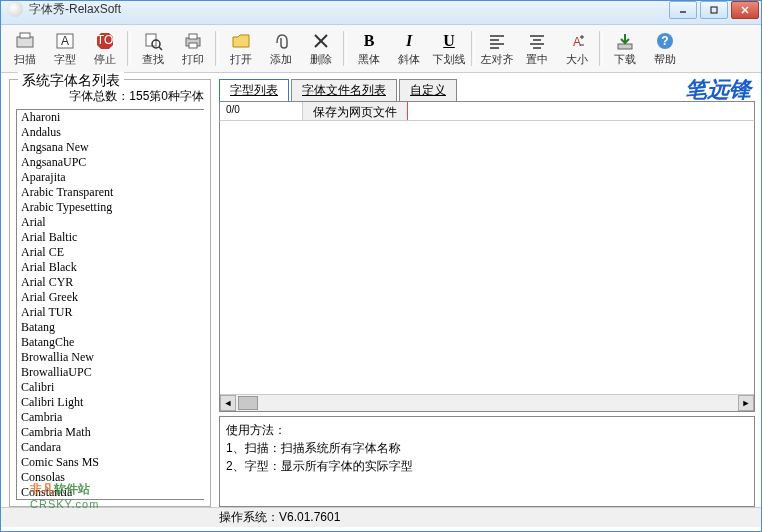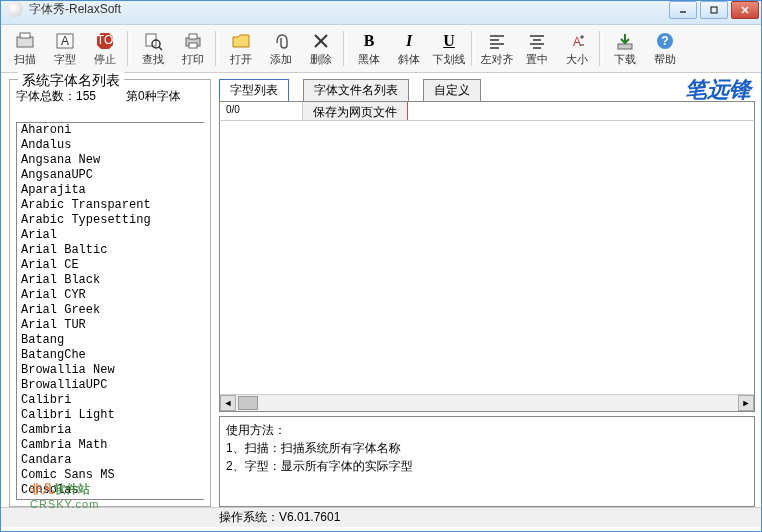--- a/index.html
+++ b/index.html
@@ -13,30 +13,30 @@
 .winbtn svg { width: 10px; height: 10px; }
 .toolbar { height: 48px; background: #f7f7f7; border-bottom: 1px solid #ccc; display: flex; padding: 2px 4px; }
 .tbtn { width: 40px; display: flex; flex-direction: column; align-items: center; justify-content: center; gap: 1px; cursor: pointer; border: 1px solid transparent; }
 .tbtn .ic { width: 20px; height: 20px; display: flex; align-items: center; justify-content: center; }
 .tbtn .lbl { font-size: 11px; color: #333; white-space: nowrap; }
 .tsep { width: 4px; border-left: 1px solid #d0d0d0; border-right: 1px solid #fff; margin: 4px 2px; }
 .mainarea { display: flex; height: calc(100% - 28px - 48px - 20px); }
 .leftpanel { width: 214px; padding: 6px 4px 0 8px; }
 .groupbox { border: 1px solid #b0b0b0; position: relative; padding: 8px 6px 6px 6px; height: 100%; display: flex; flex-direction: column; }
 .groupbox .legend { position: absolute; top: -8px; left: 8px; background: #fff; padding: 0 4px; font-size: 14px; }
-.leftheader { display: flex; justify-content: flex-start; margin-bottom: 17px; gap: 30px; }
+.leftheader { display: flex; justify-content: flex-end; margin-bottom: 4px; }
 .leftheader span { font-size: 12px; }
 .fontlist { flex: 1; border: 1px solid #888; border-right: none; background: #fff; overflow-y: scroll; overflow-x: hidden; }
 .fontlist::-webkit-scrollbar { width: 16px; }
 .fontlist::-webkit-scrollbar-track { background: #f0f0f0; border-left: 1px solid #ccc; }
 .fontlist::-webkit-scrollbar-thumb { background: #c8c8c8; border: 1px solid #a0a0a0; }
-.fontlist .item { padding: 0 4px; font-family: Liberation Mono, monospace; font-size: 12px; line-height: 15px; cursor: pointer; white-space: nowrap; }
+.fontlist .item { padding: 0 4px; font-family: Liberation Serif, serif; font-size: 12px; line-height: 15px; cursor: pointer; white-space: nowrap; }
 .rightpanel { flex: 1; padding: 6px 6px 0 4px; display: flex; flex-direction: column; position: relative; }
 .tabbar { display: flex; align-items: flex-end; height: 22px; }
-.tab { border: 1px solid #888; border-bottom: none; padding: 2px 10px; margin-right: 14px; background: #f0f0f0; cursor: pointer; font-size: 12px; }
+.tab { border: 1px solid #888; border-bottom: none; padding: 2px 10px; margin-right: 2px; background: #f0f0f0; cursor: pointer; font-size: 12px; text-decoration: underline; }
 .tab.active { background: #fff; border-color: #3a76c6; position: relative; z-index: 2; }
 .brand { position: absolute; right: 10px; top: 2px; font-family: "KaiTi", cursive; font-size: 22px; color: #1a5fc8; font-style: italic; font-weight: bold; }
 .subhead { display: flex; border: 1px solid #888; border-bottom: 1px solid #ccc; background: #fff; height: 20px; }
 .subhead .cell { padding: 2px 6px; font-size: 10px; }
 .subhead .btn { border-left: 1px solid #ccc; border-right: 1px solid #ef4444; padding: 2px 10px; cursor: pointer; background: #f0f0f0; margin-left: 56px; }
 .previewwrap { border: 1px solid #888; border-top: none; flex: 1; background: #fff; position: relative; display: flex; flex-direction: column; }
 .preview { flex: 1; overflow: auto; }
 .hscroll { height: 17px; background: #f0f0f0; border-top: 1px solid #ccc; display: flex; align-items: center; }
 .hscroll .arrow { width: 16px; height: 16px; background: #e0e0e0; border: 1px solid #aaa; display: flex; align-items: center; justify-content: center; font-size: 9px; }
 .hscroll .thumb { width: 20px; height: 14px; background: #c8c8c8; border: 1px solid #999; margin-left: 2px; }

